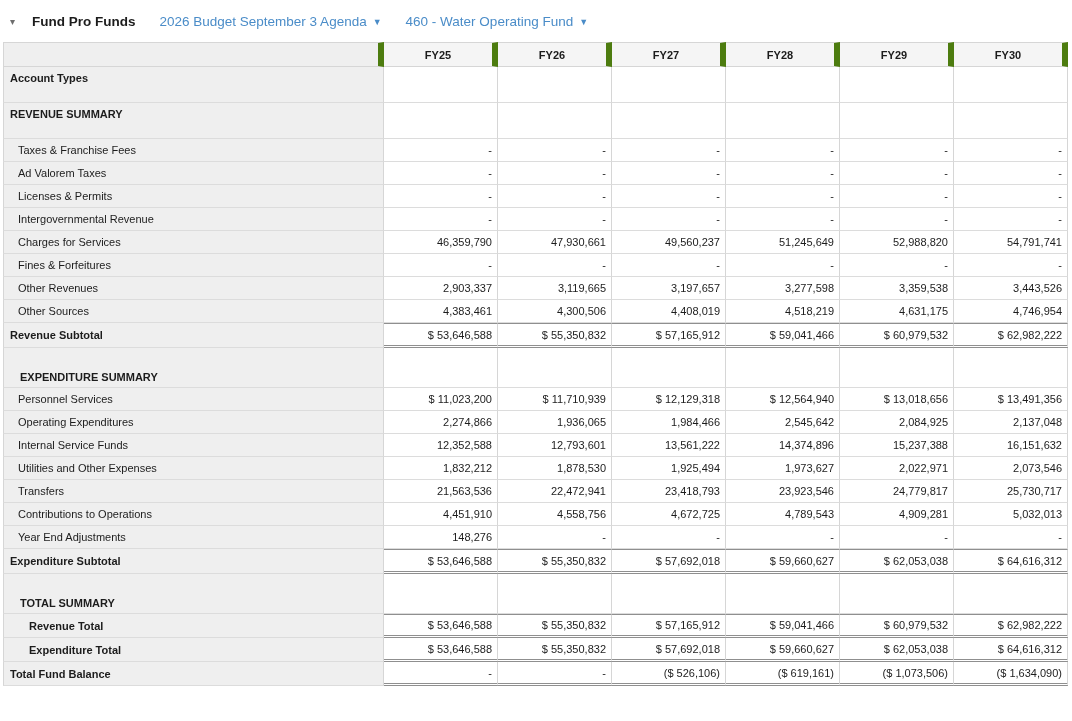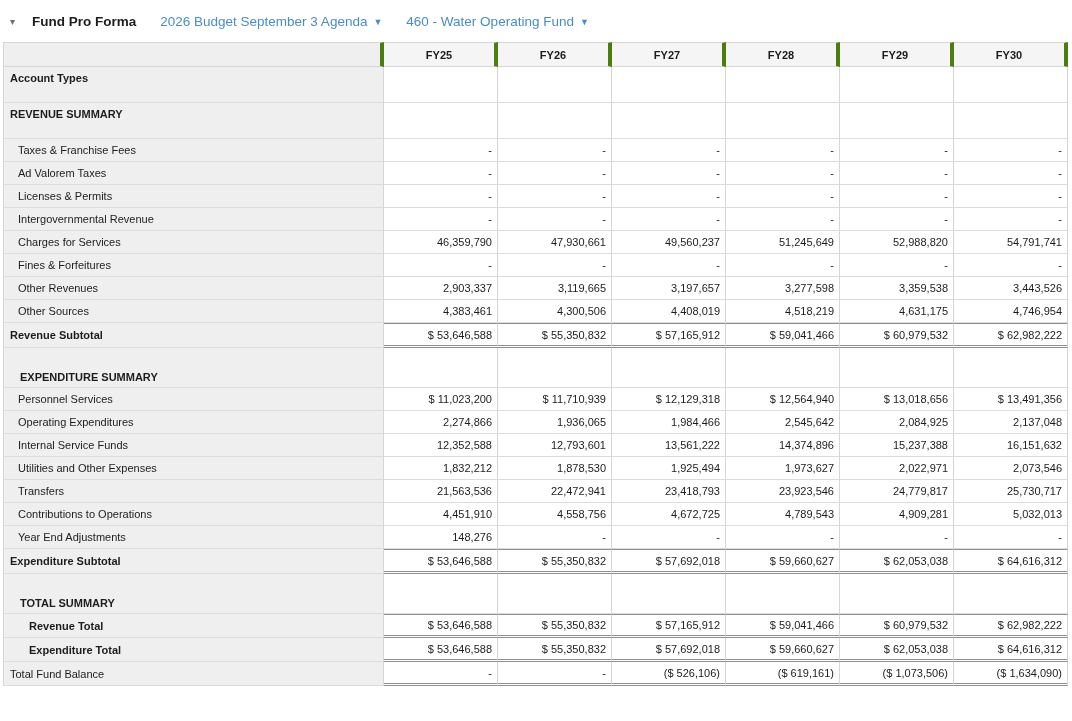--- a/index.html
+++ b/index.html
@@ -60,21 +60,21 @@
   col.c-val   { width: 114px; }
 
   th, td { margin: 0; }
 
   
   th.h-label, th.h-val {
     height: 25px;
     background: #f0f0f0;
     border-top: 1px solid #d6d6d6;
     border-bottom: 1px solid #d6d6d6;
-    border-right: 4px solid #4d7c0f;
+    border-right: 6px solid #4d7c0f;
     font-size: 11px;
     font-weight: bold;
     text-align: center;
     color: #1c1c1c;
   }
   th.h-label { border-left: 1px solid #d6d6d6; background: #efefef; }
   th.h-val   { background: #f5f5f5; }
 
   
   td.lbl {
@@ -113,29 +113,29 @@
     border-top: 1px solid #8f8f8f;
     border-bottom: 3px double #8f8f8f;
   }
 
   tr.row-total td { height: 24px; }
   tr.row-total td.lbl { font-weight: bold; padding-left: 25px; }
   tr.row-total td.val { border-bottom: 3px double #8f8f8f; }
   tr.row-total.dark-top td.val { border-top: 1px solid #8f8f8f; }
 
   tr.row-grand td { height: 24px; }
-  tr.row-grand td.lbl { font-weight: normal; }
+  tr.row-grand td.lbl { font-weight: bold; }
   tr.row-grand td.val { border-bottom: 3px double #8f8f8f; }
 </style>
 </head>
 <body>
 
 <div class="topbar">
   <span class="collapse-arrow">▾</span>
-  <span class="report-title">Fund Pro Forma</span>
+  <span class="report-title">Fund Pro Funds</span>
   <span class="dropdown"><span>2026 Budget September 3 Agenda</span><span class="caret">▼</span></span>
   <span class="dropdown"><span>460 - Water Operating Fund</span><span class="caret">▼</span></span>
 </div>
 
 <table class="proforma">
   <colgroup>
     <col class="c-label">
       <col class="c-val">
       <col class="c-val">
       <col class="c-val">

